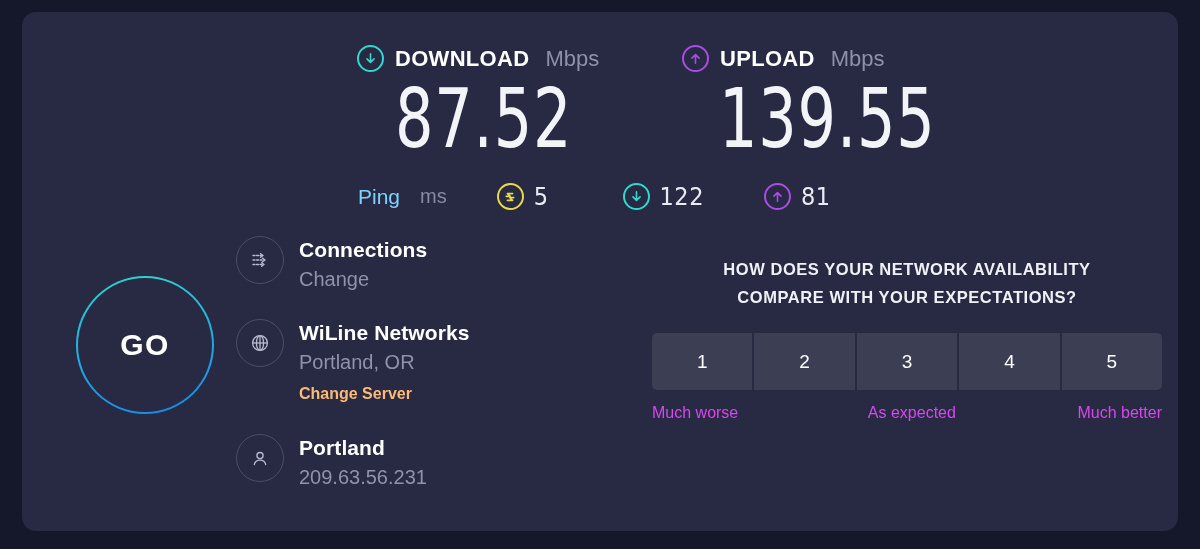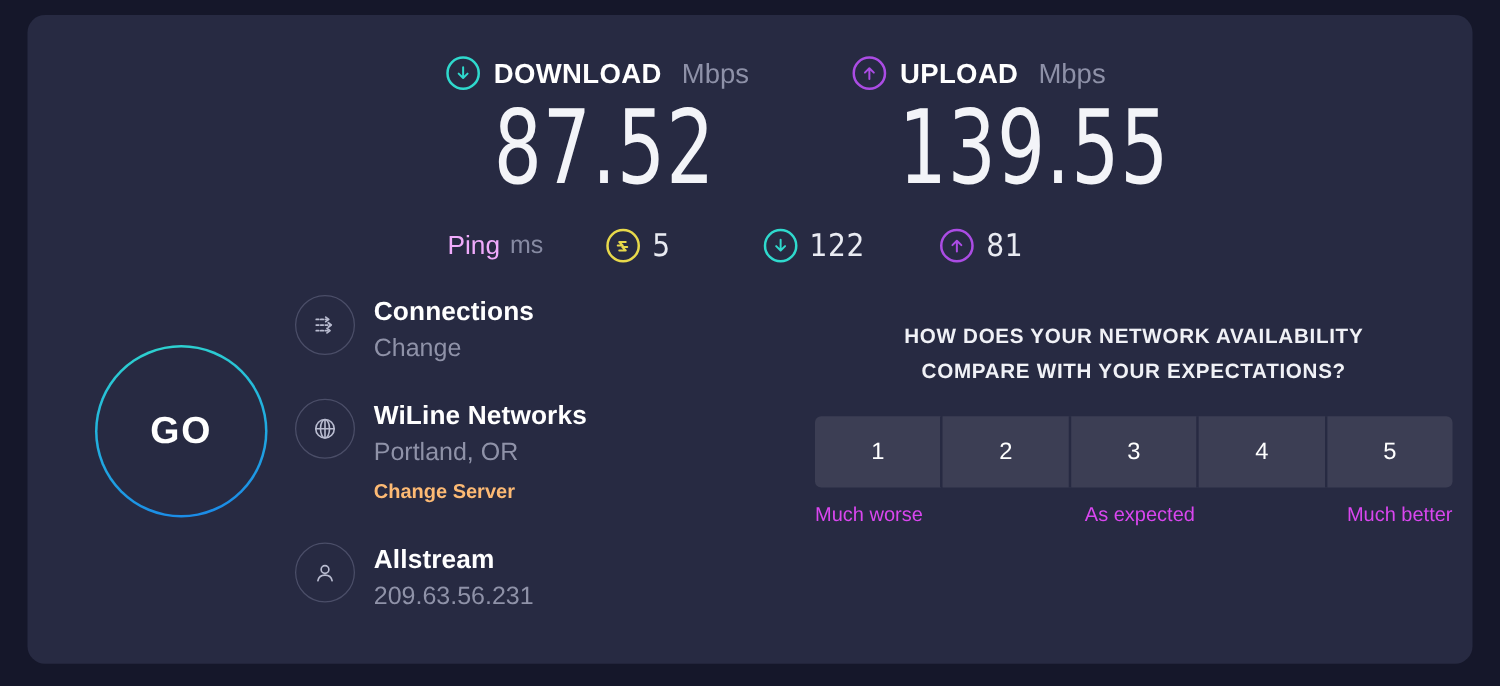--- a/index.html
+++ b/index.html
@@ -42,22 +42,22 @@
     line-height: 82px;
     letter-spacing: 1px;
     transform: scaleX(0.82);
     transform-origin: left center;
   }
   .dl-num { left: 373px; top: 66px; }
   .ul-num { left: 697px; top: 66px; }
 
   
   .ping-row { position: absolute; left: 336px; top: 170px; display: flex; align-items: center; }
-  .ping-word { font-size: 21px; color: #f0abfc; font-weight: 400; }
-  .ping-ms { font-size: 20px; color: #868aa2; margin-left: 8px; }
+  .ping-word { font-size: 21px; color: #7dd3fc; font-weight: 400; }
+  .ping-ms { font-size: 20px; color: #868aa2; margin-left: 20px; }
 
   .ping-metric { display: flex; align-items: center; gap: 10px; }
   .m1 { margin-left: 50px; }
   .m2 { margin-left: 74px; }
   .m3 { margin-left: 60px; }
   .ping-val {
     font-family: "DejaVu Sans Condensed", "Liberation Sans Narrow", "Liberation Sans", sans-serif;
     font-size: 25px; color: #e9ebf2; font-weight: 300; letter-spacing: .5px;
   }
   .idle-color { color: #e8d94b; }
@@ -223,21 +223,21 @@
       </div>
 
       <div class="info-row">
         <div class="info-icon">
           <svg width="24" height="24" viewBox="0 0 24 24" fill="none">
             <circle cx="12" cy="9.6" r="3.1" stroke="currentColor" stroke-width="1.3"></circle>
             <path d="M6.3 18.6 C6.9 15.6 9.2 14.1 12 14.1 C14.8 14.1 17.1 15.6 17.7 18.6" stroke="currentColor" stroke-width="1.3" stroke-linecap="round"></path>
           </svg>
         </div>
         <div class="info-text">
-          <div class="info-title">Allstream</div>
+          <div class="info-title">Portland</div>
           <div class="info-sub">209.63.56.231</div>
         </div>
       </div>
     </div>
 
     <div class="survey">
       <div class="survey-q">HOW DOES YOUR NETWORK AVAILABILITY</div>
       <div class="survey-q">COMPARE WITH YOUR EXPECTATIONS?</div>
 
       <div class="rating">

